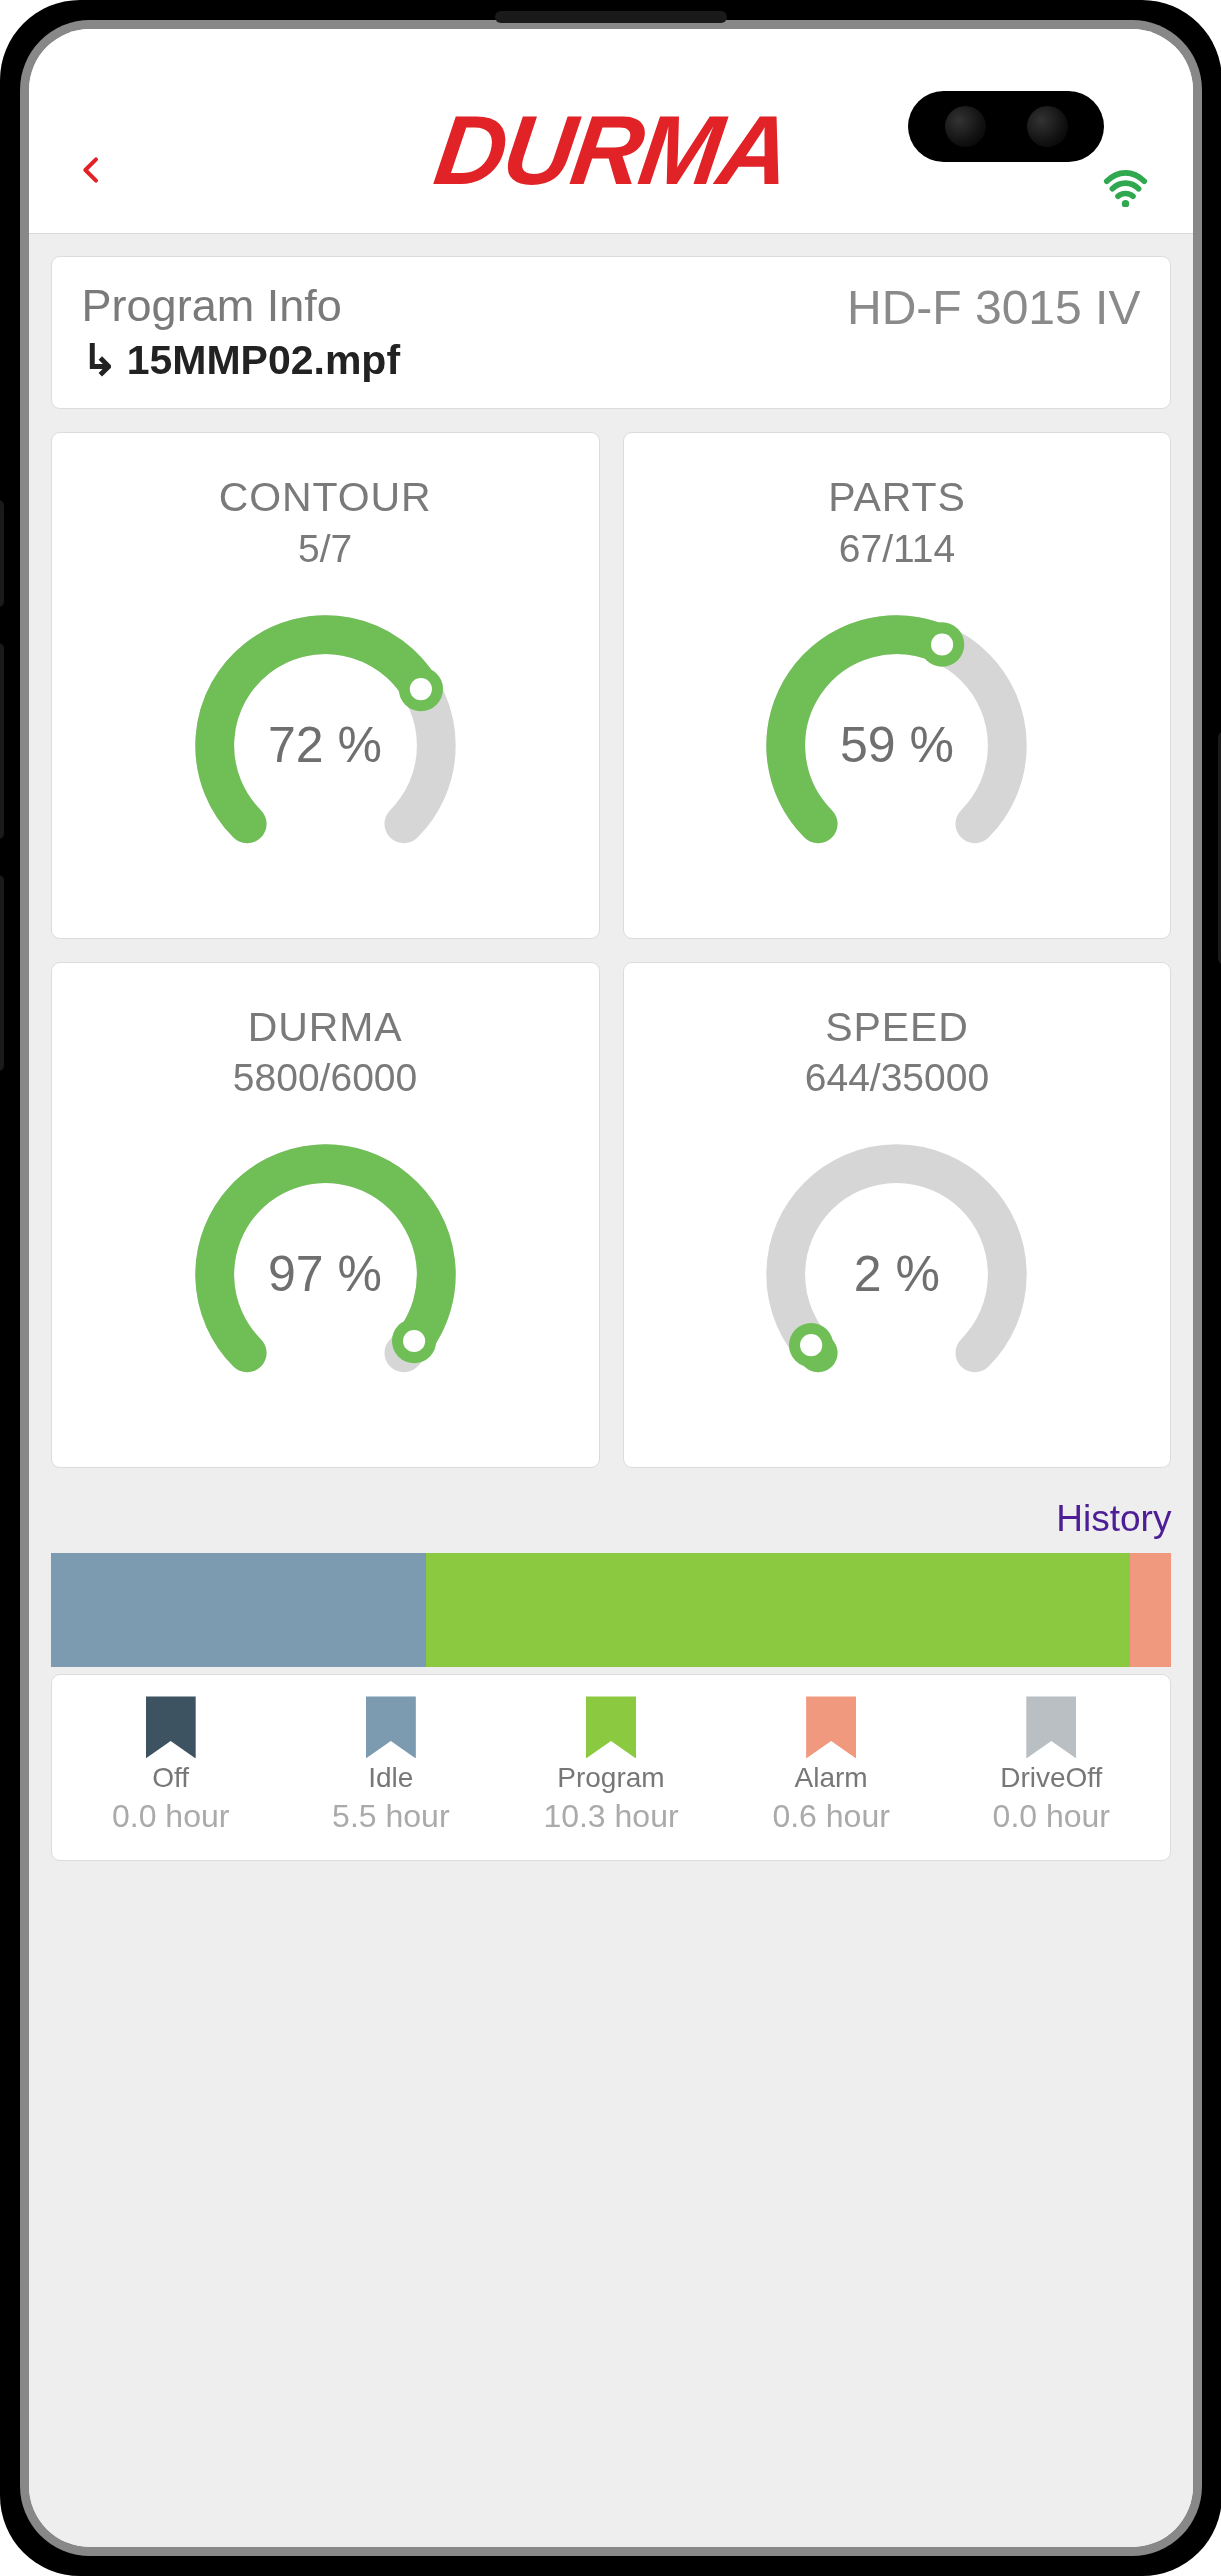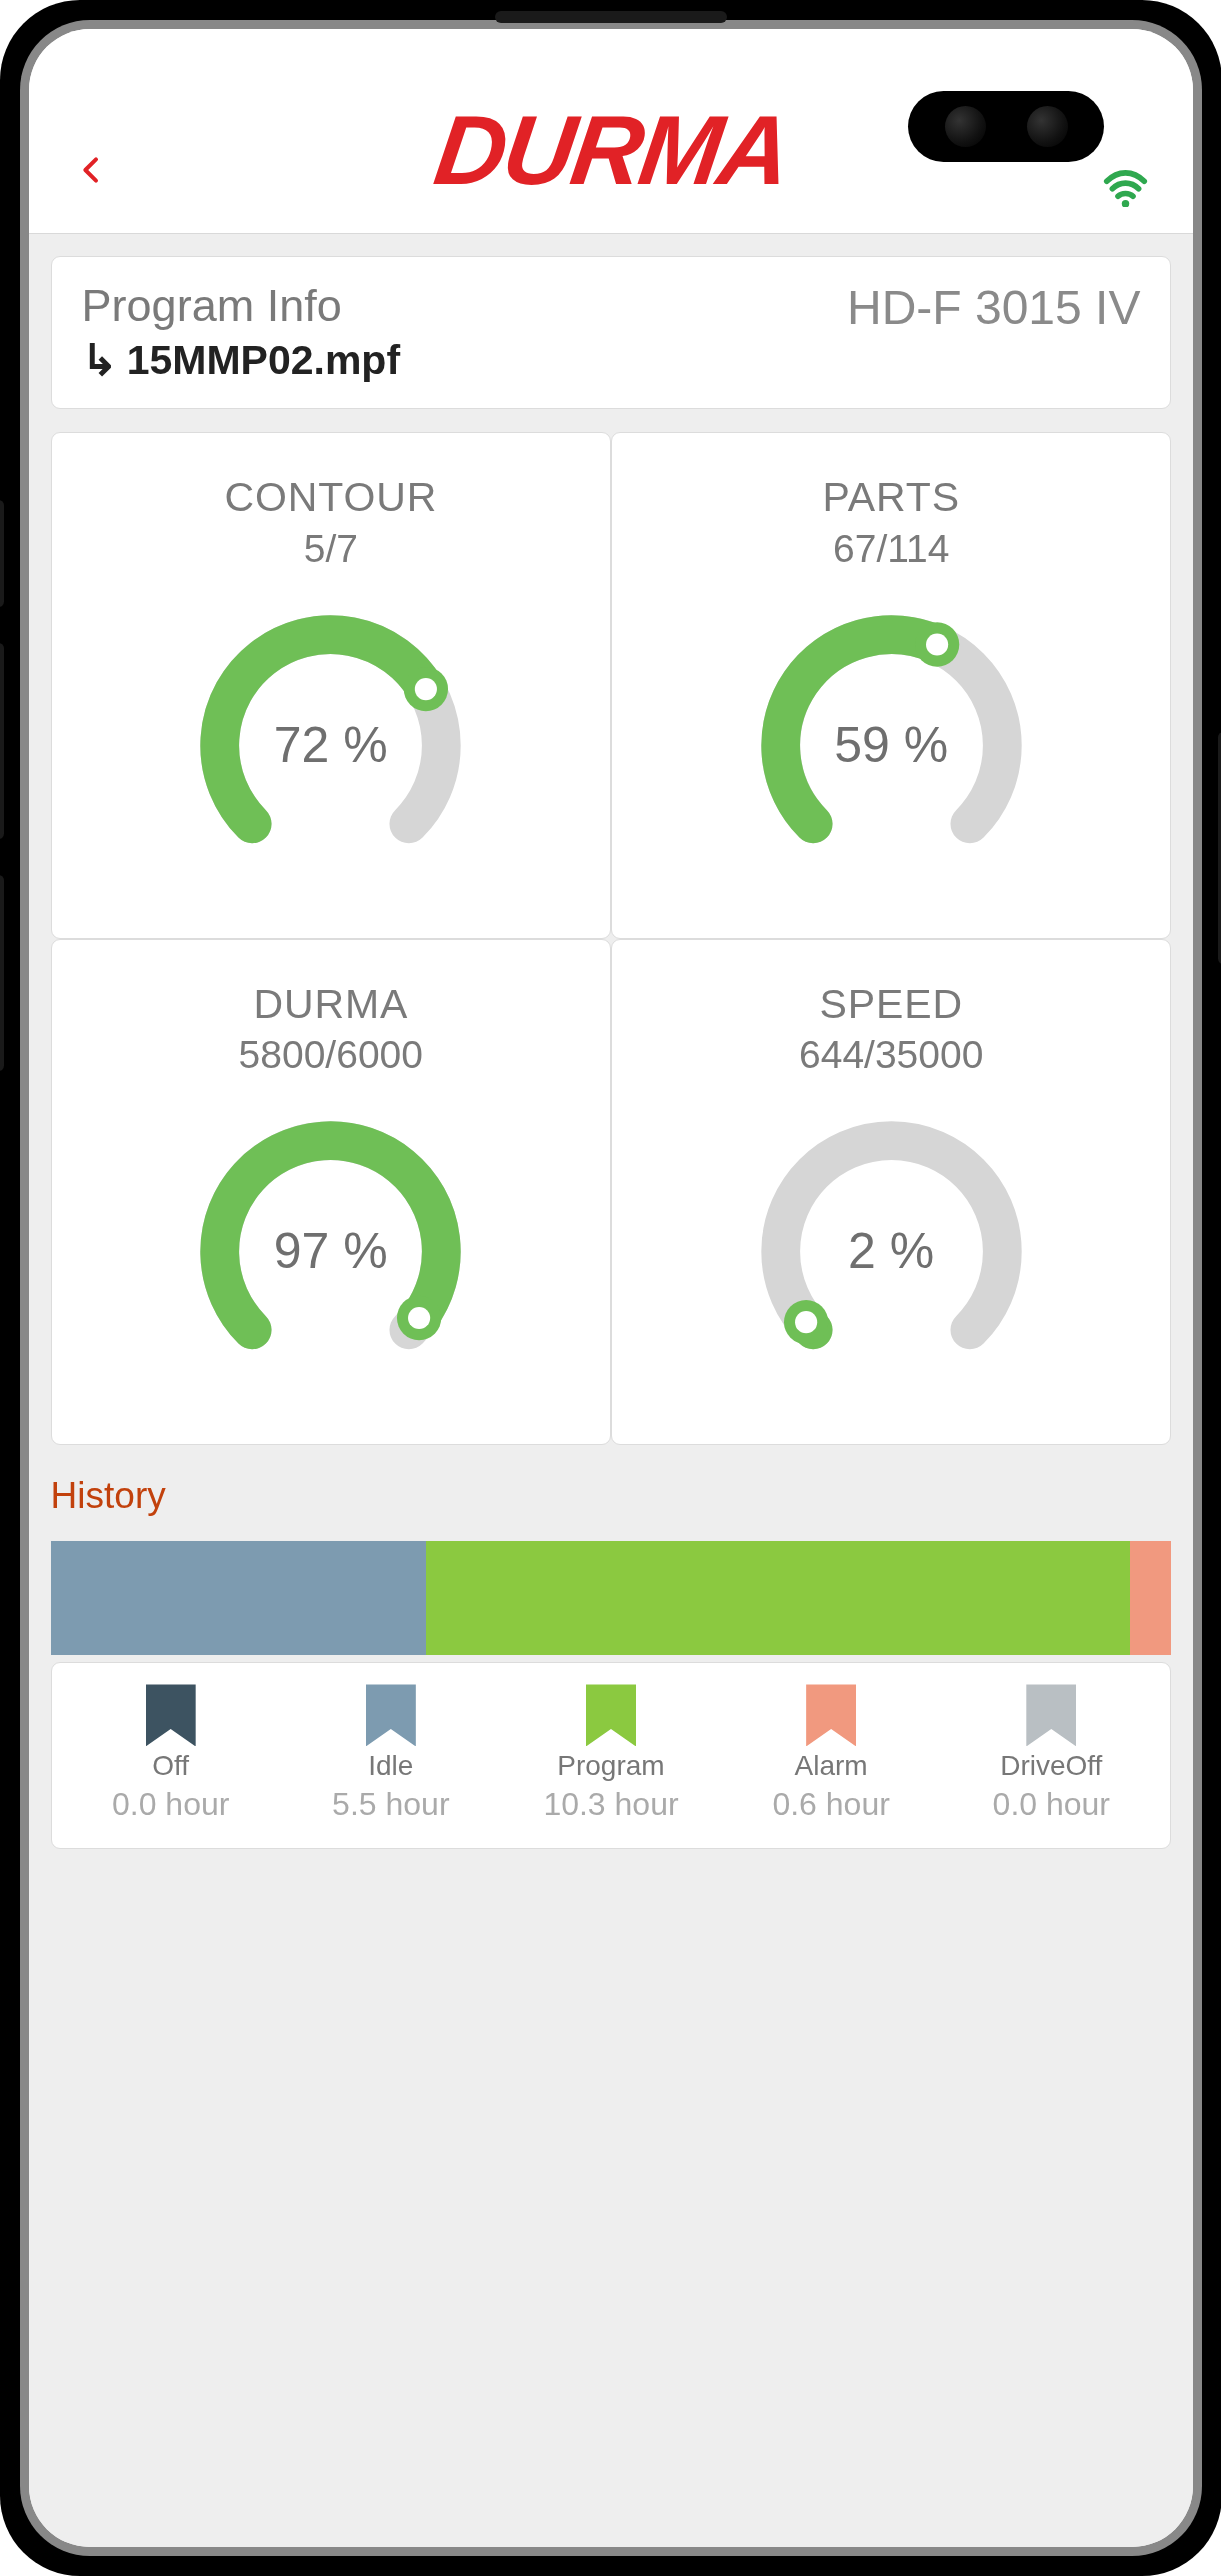--- a/index.html
+++ b/index.html
@@ -114,39 +114,40 @@
   .prog-left { }
   .prog-title { font-size: 45px; color: #7a7a7a; }
   .prog-file { font-size: 41px; font-weight: 800; color: #222; margin-top: 3.6px; display: flex; align-items: center; gap: 9px;}
   .prog-file .arrow { font-weight: 900; font-size: 43px; }
   .prog-model { font-size: 48px; color: #8a8a8a; font-weight: 500; }
 
   
   .gauge-grid {
     display: grid;
     grid-template-columns: 1fr 1fr;
+    gap: 23px;
     margin-top: 23px;
   }
   .gauge-card {
     padding: 41px 18px 54px 18px;
     display: flex; flex-direction: column; align-items: center;
   }
   .gauge-title { font-size: 41px; color: #7a7a7a; letter-spacing: 0.9px; }
   .gauge-sub { font-size: 39px; color: #7a7a7a; margin-top: 5.4px; }
   .gauge-wrap { margin-top: 36px; position: relative; width: 277px; height: 277px; }
   .gauge-wrap svg { width: 277px; height: 277px; }
   .gauge-center {
     position: absolute; inset: 0;
     display: flex; align-items: center; justify-content: center;
     font-size: 50px; color: #6f6f6f;
   }
 
   
   .history-wrap { margin-top: 30px; }
-  .history-title { text-align: left; font-size: 37px; color: #c2410c; margin-bottom: 24px; }
+  .history-title { text-align: right; font-size: 37px; color: #4c1d95; margin-bottom: 13px; }
   .history-bar {
     width: 100%; height: 114px;
     display: flex;
     border: none;
   }
   .seg { height: 100%; }
   .seg-idle { background: #7d9bb0; }
   .seg-cut  { background: #8bc940; }
   .seg-alarm{ background: #f1997f; }
 

